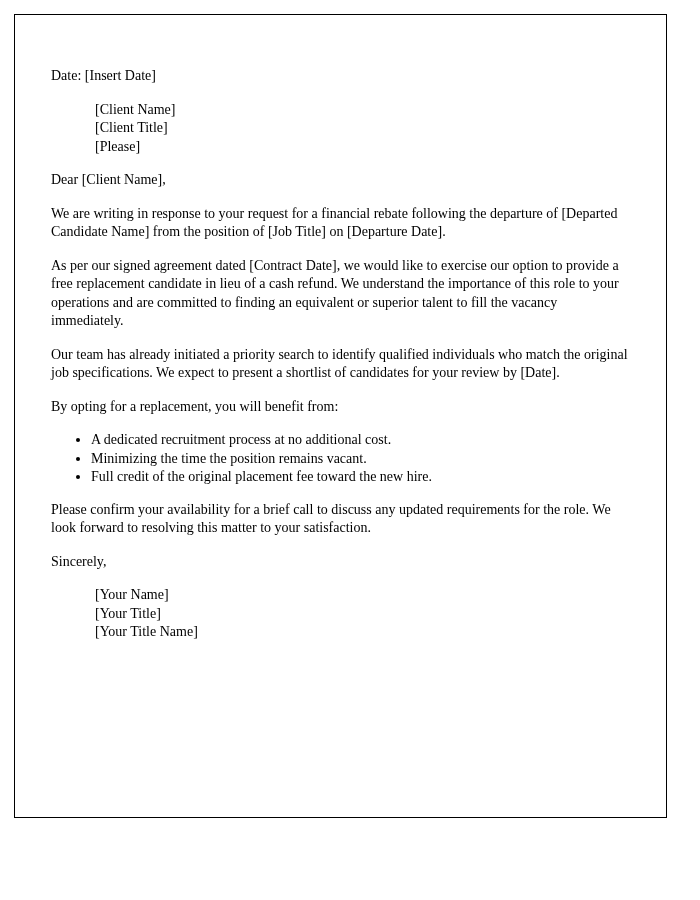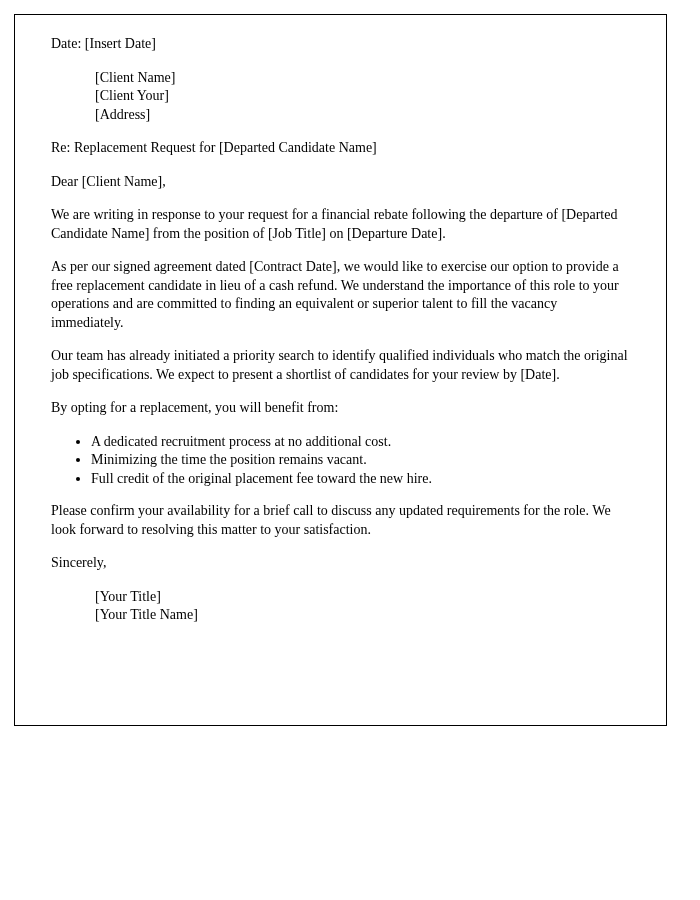--- a/index.html
+++ b/index.html
@@ -13,24 +13,24 @@
     width: 700px;
     height: 900px;
     background: #ffffff;
     overflow: hidden;
   }
   .page {
     position: absolute;
     left: 14px;
     top: 14px;
     width: 653px;
-    height: 712px;
+    height: 804px;
     border: 1px solid #000000;
     background: #ffffff;
-    padding: 20px 38px 30px 36px;
+    padding: 52px 38px 30px 36px;
     overflow: hidden;
   }
   .page, .page * {
     font-size: 14px;
     line-height: 18.5px;
     color: #000000;
   }
   .block { margin-bottom: 15px; }
   .line { display: block; margin-left: 44px; }
   ul.benefits {
@@ -42,25 +42,24 @@
 </head>
 <body>
 
 <div class="canvas">
   <div class="page">
 
     <p class="block">Date: [Insert Date]</p>
 
     <div class="block">
       <span class="line">[Client Name]</span>
-      <span class="line">[Client Your]</span>
-      <span class="line">[Address]</span>
+      <span class="line">[Client Title]</span>
+      <span class="line">[Please]</span>
     </div>
 
-    <p class="block">Re: Replacement Request for [Departed Candidate Name]</p>
 
     <p class="block">Dear [Client Name],</p>
 
     <p class="block">We are writing in response to your request for a financial rebate following the departure of [Departed Candidate Name] from the position of [Job Title] on [Departure Date].</p>
 
     <p class="block">As per our signed agreement dated [Contract Date], we would like to exercise our option to provide a free replacement candidate in lieu of a cash refund. We understand the importance of this role to your operations and are committed to finding an equivalent or superior talent to fill the vacancy immediately.</p>
 
     <p class="block">Our team has already initiated a priority search to identify qualified individuals who match the original job specifications. We expect to present a shortlist of candidates for your review by [Date].</p>
 
     <p class="block">By opting for a replacement, you will benefit from:</p>
@@ -69,18 +68,19 @@
       <li>A dedicated recruitment process at no additional cost.</li>
       <li>Minimizing the time the position remains vacant.</li>
       <li>Full credit of the original placement fee toward the new hire.</li>
     </ul>
 
     <p class="block">Please confirm your availability for a brief call to discuss any updated requirements for the role. We look forward to resolving this matter to your satisfaction.</p>
 
     <p class="block">Sincerely,</p>
 
     <div class="block">
+      <span class="line">[Your Name]</span>
       <span class="line">[Your Title]</span>
       <span class="line">[Your Title Name]</span>
     </div>
 
   </div>
 </div>
 
 </body></html>

